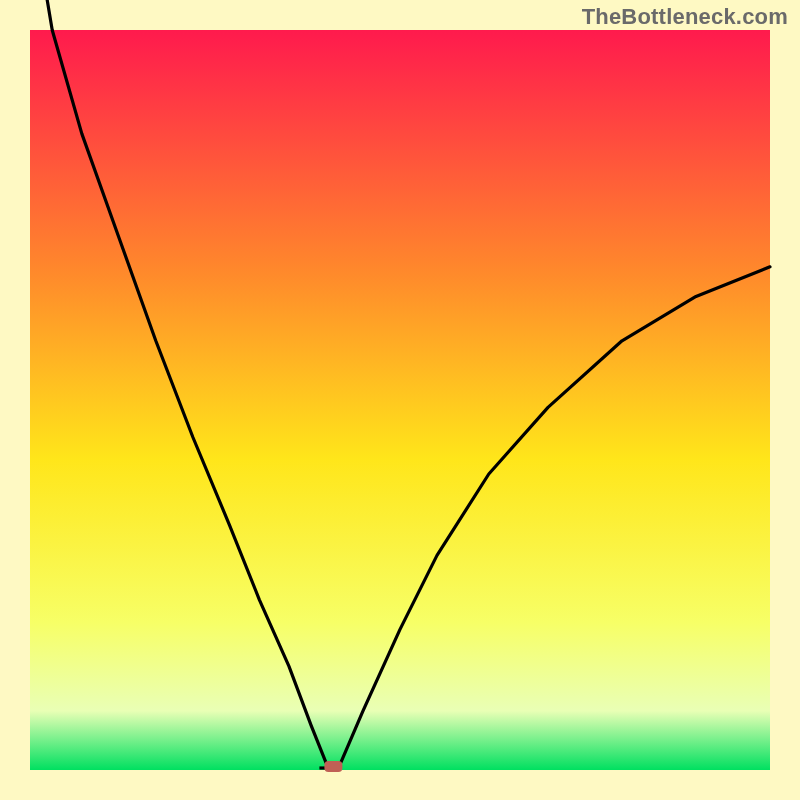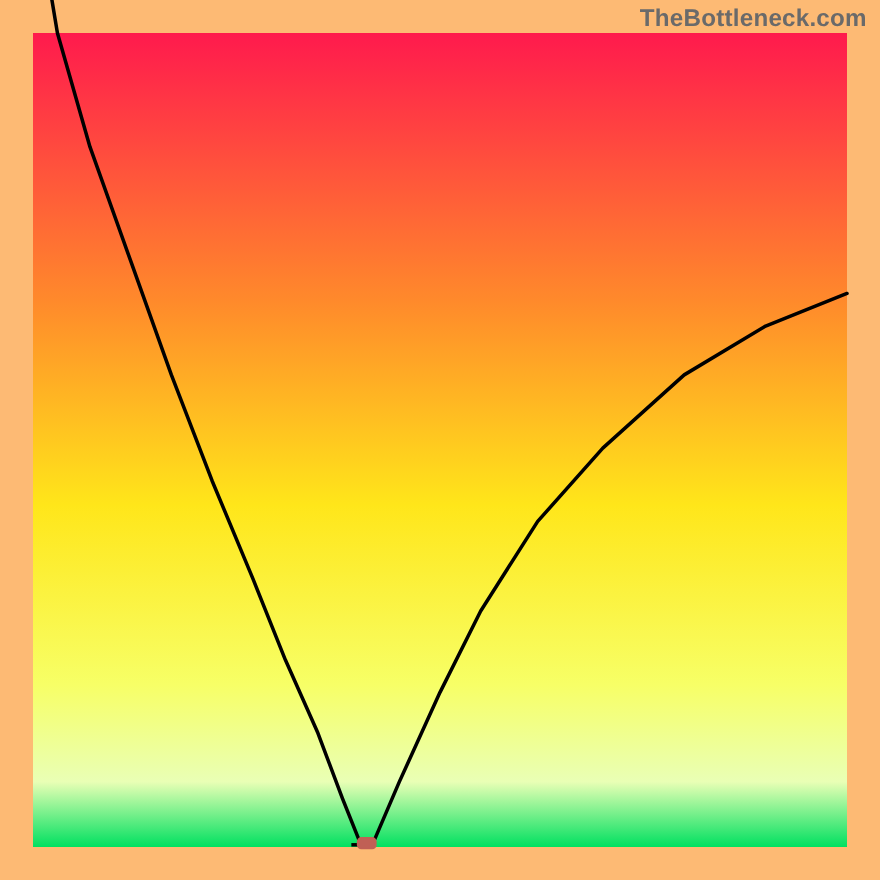--- a/index.html
+++ b/index.html
@@ -8,21 +8,21 @@
     width: 800px;
     height: 800px;
     background: #000;
     font-family: Arial, Helvetica, sans-serif;
     overflow: hidden;
   }
   .frame {
     position: relative;
     width: 800px;
     height: 800px;
-    background: #fdba74;
+    background: #fef9c3;
   }
   .watermark {
     position: absolute;
     top: 4px;
     right: 12px;
     font-size: 22px;
     font-weight: 600;
     color: #6a6a6a;
     z-index: 20;
     letter-spacing: 0.2px;

